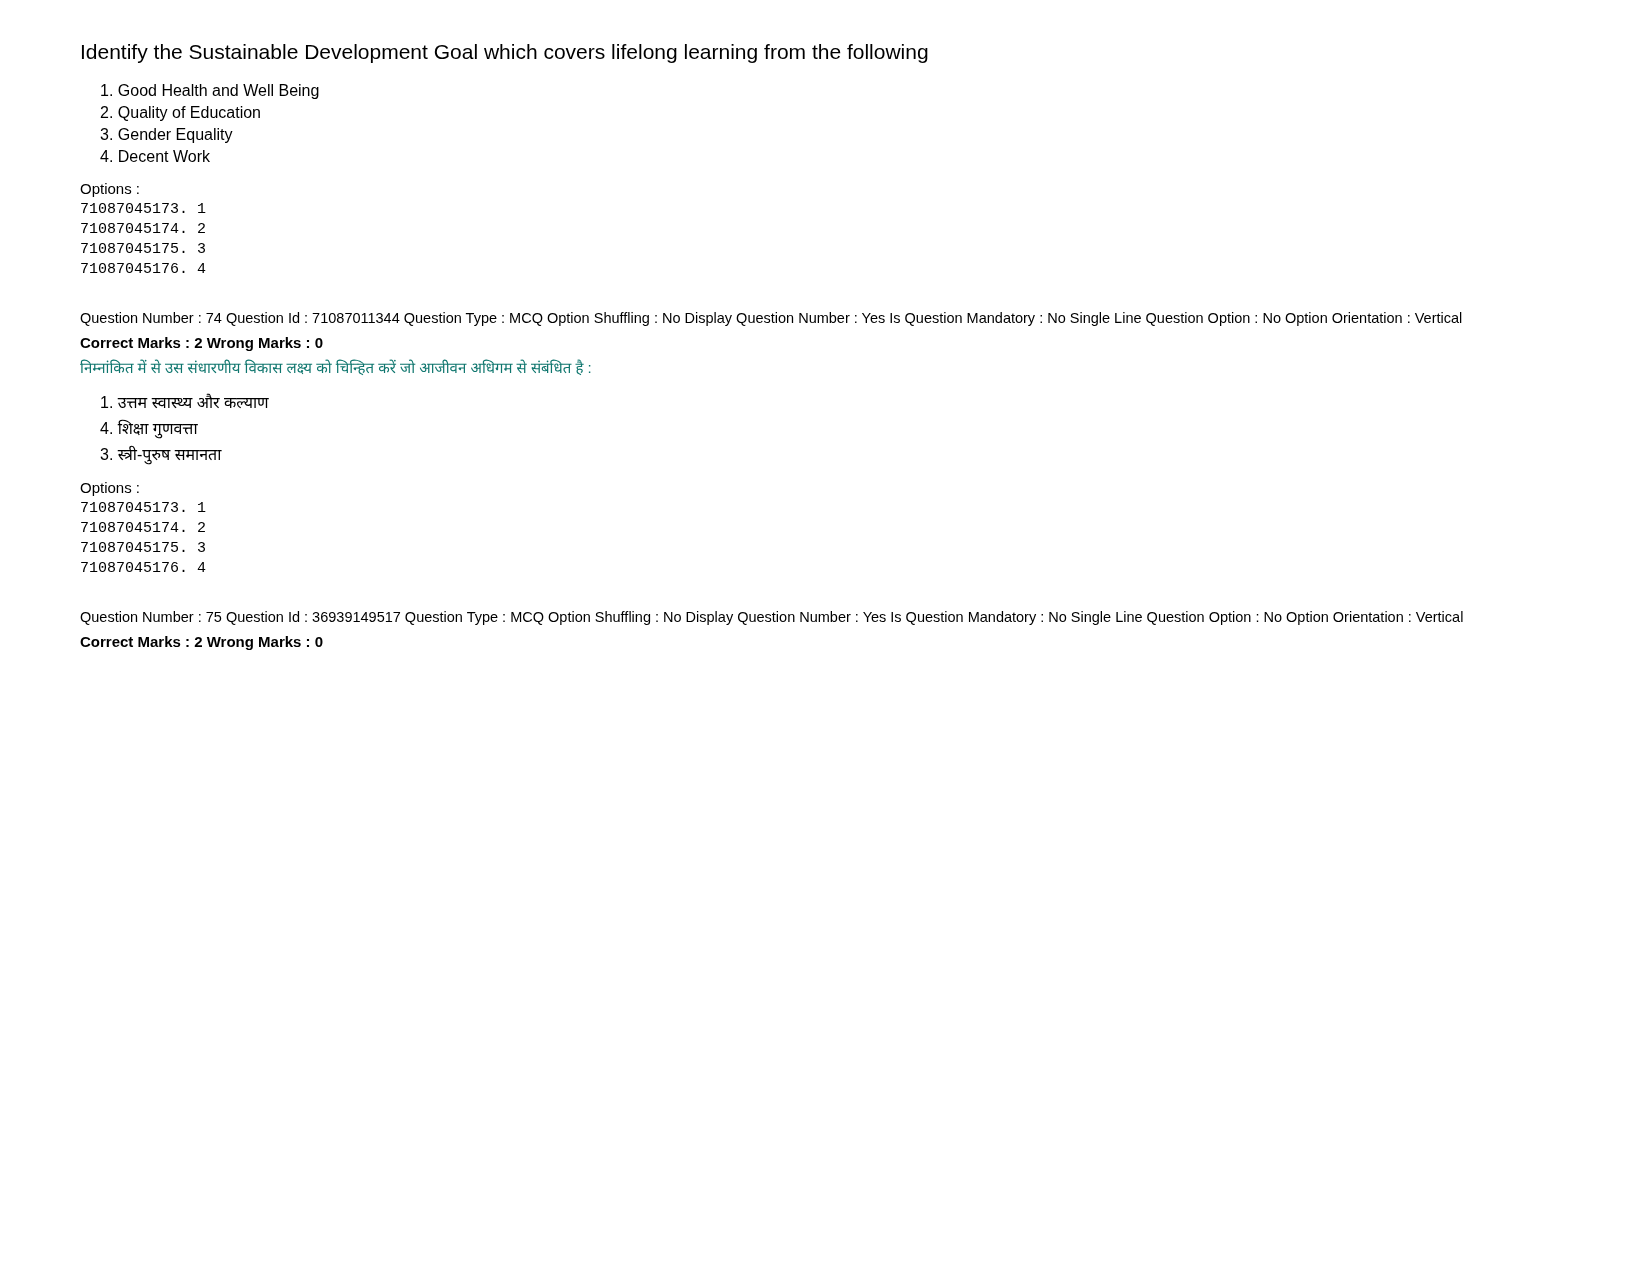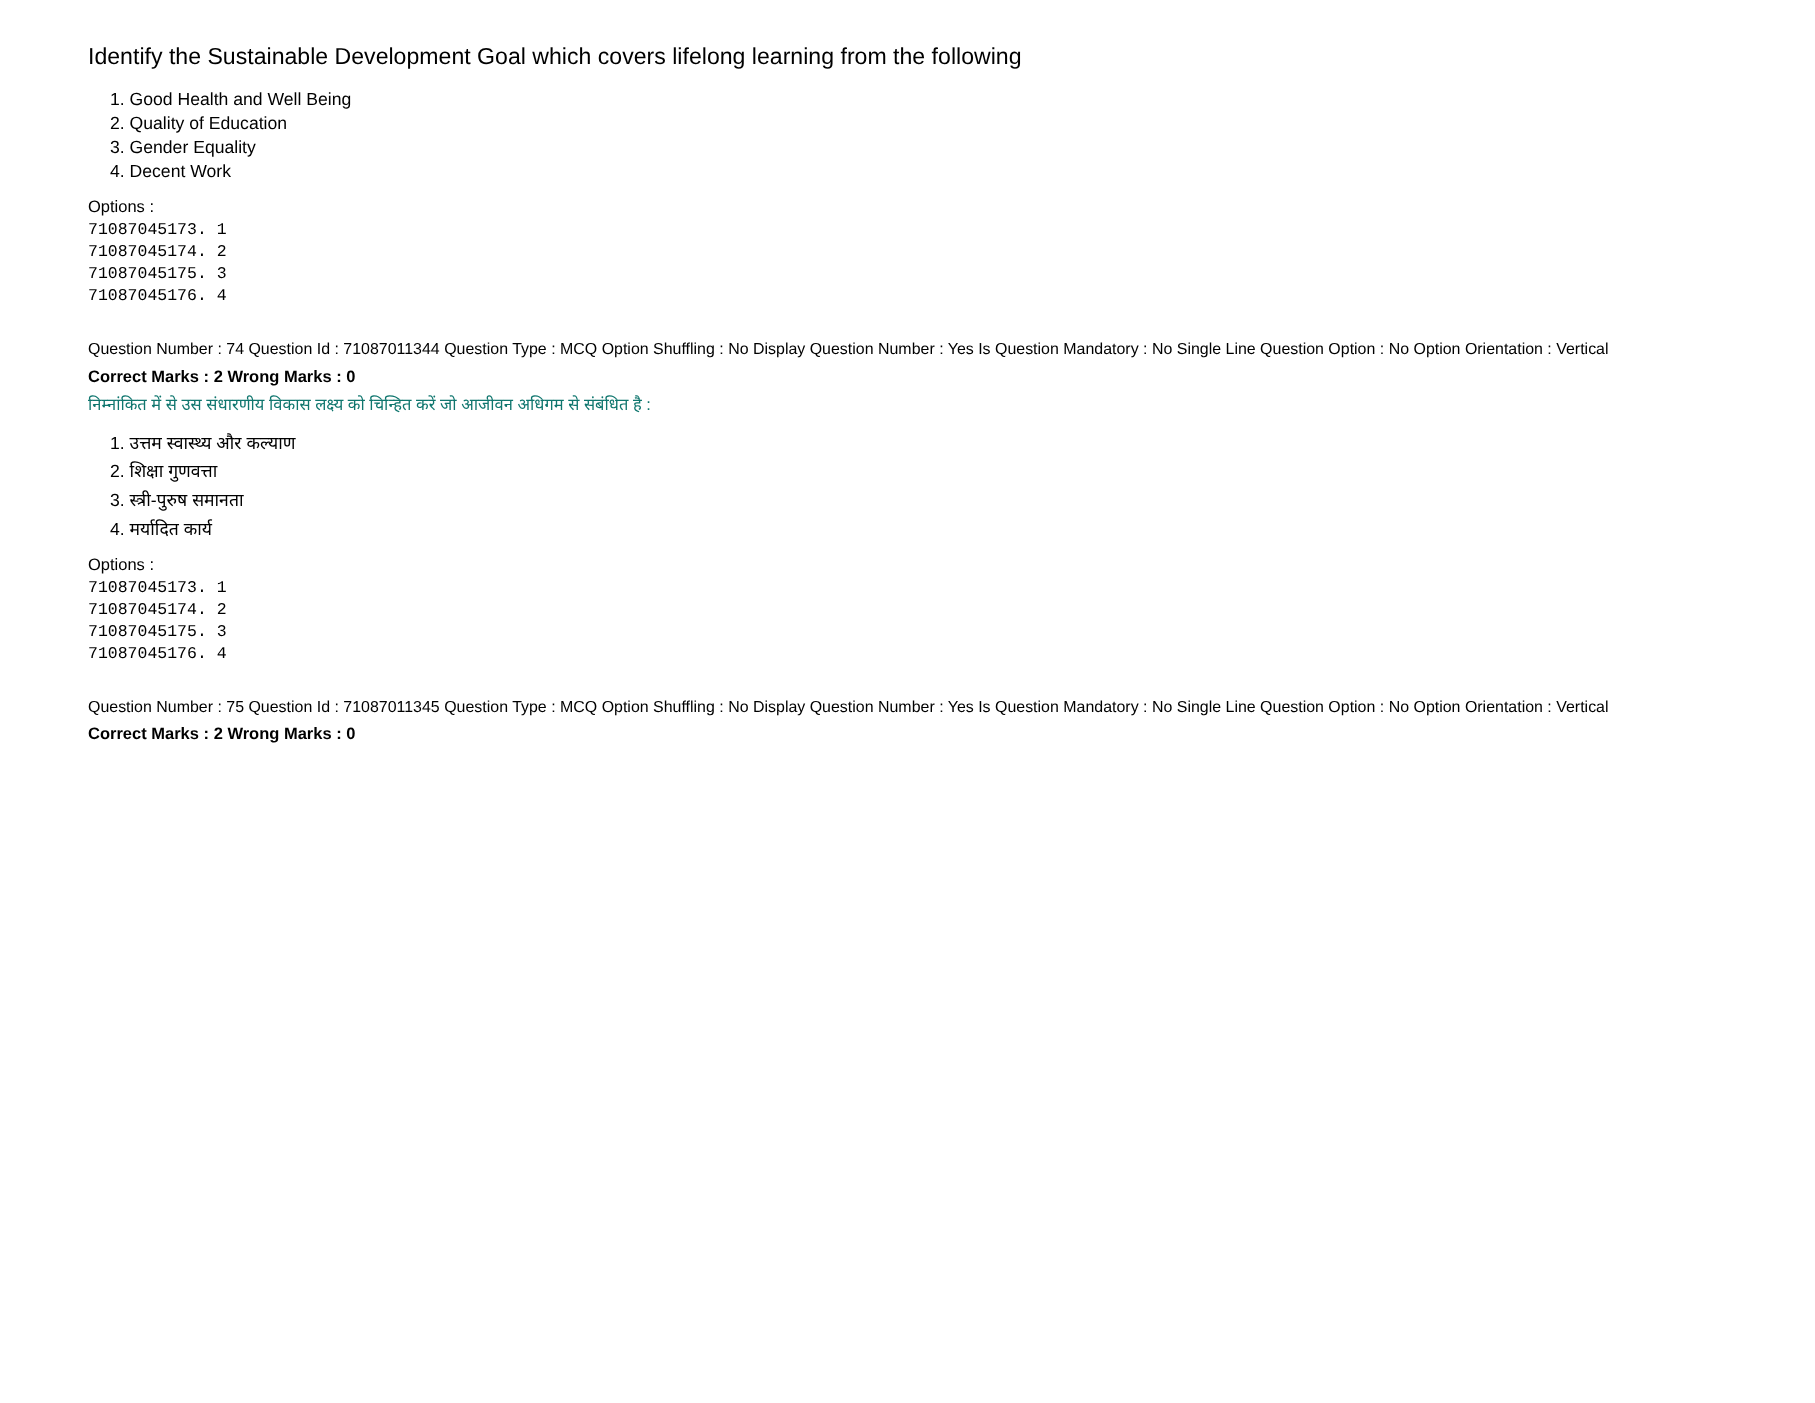--- a/index.html
+++ b/index.html
@@ -95,27 +95,26 @@
 <div class="option-item">71087045176. 4</div>
 
 <div class="section-divider">
   <div class="question-meta">Question Number : 74 Question Id : 71087011344 Question Type : MCQ Option Shuffling : No Display Question Number : Yes Is Question Mandatory : No Single Line Question Option : No Option Orientation : Vertical</div>
   <div class="marks-line">Correct Marks : 2 Wrong Marks : 0</div>
   <div class="question-text hindi-text">निम्नांकित में से उस संधारणीय विकास लक्ष्य को चिन्हित करें जो आजीवन अधिगम से संबंधित है :</div>
 </div>
 
 <ul class="options-list">
   <li>1. उत्तम स्वास्थ्य और कल्याण</li>
-  <li>2. शिक्षा गुणवत्ता</li>
+  <li>4. शिक्षा गुणवत्ता</li>
   <li>3. स्त्री-पुरुष समानता</li>
-  <li>4. मर्यादित कार्य</li>
 </ul>
 
 <div class="options-label">Options :</div>
 <div class="option-item">71087045173. 1</div>
 <div class="option-item">71087045174. 2</div>
 <div class="option-item">71087045175. 3</div>
 <div class="option-item">71087045176. 4</div>
 
 <div class="section-divider">
-  <div class="question-meta">Question Number : 75 Question Id : 71087011345 Question Type : MCQ Option Shuffling : No Display Question Number : Yes Is Question Mandatory : No Single Line Question Option : No Option Orientation : Vertical</div>
+  <div class="question-meta">Question Number : 75 Question Id : 36939149517 Question Type : MCQ Option Shuffling : No Display Question Number : Yes Is Question Mandatory : No Single Line Question Option : No Option Orientation : Vertical</div>
   <div class="marks-line">Correct Marks : 2 Wrong Marks : 0</div>
 </div>
 
 </body></html>

